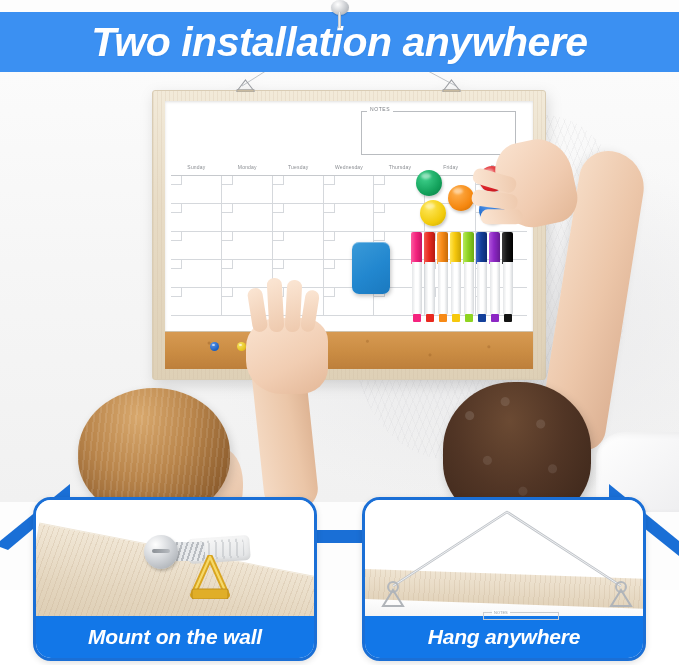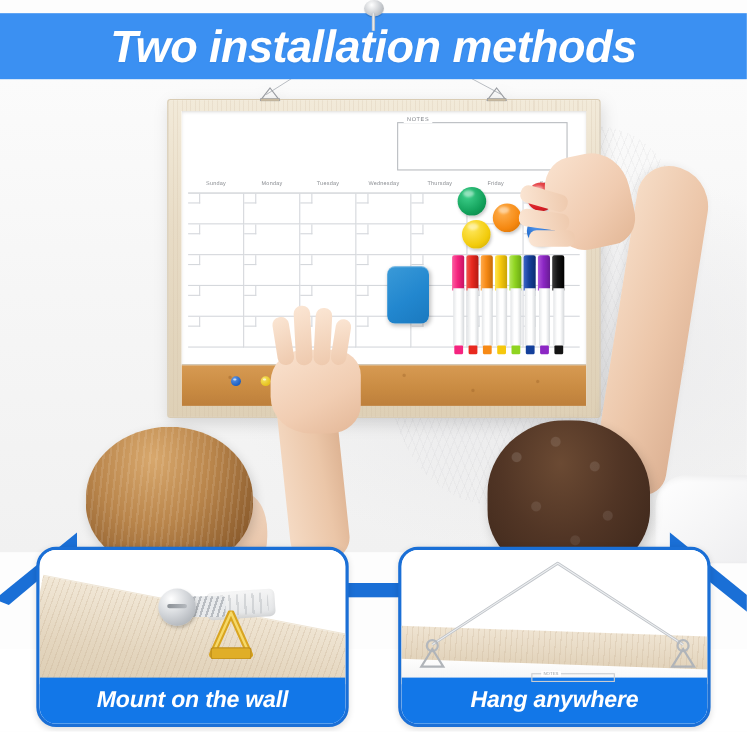--- a/index.html
+++ b/index.html
@@ -519,16 +519,16 @@
         <polygon points="28,90 38,106 18,106" fill="none" stroke="#b0b4b9" stroke-width="2"></polygon>
         <polygon points="256,90 266,106 246,106" fill="none" stroke="#b0b4b9" stroke-width="2"></polygon>
       </svg>
     </div>
     <div class="card-label">
       <span>Hang anywhere</span>
     </div>
   </div>
 
   <div class="banner">
-    <div class="banner-title">Two installation methods</div>
+    <div class="banner-title">Two installation anywhere</div>
   </div>
 
 </div>
 
 </body></html>

